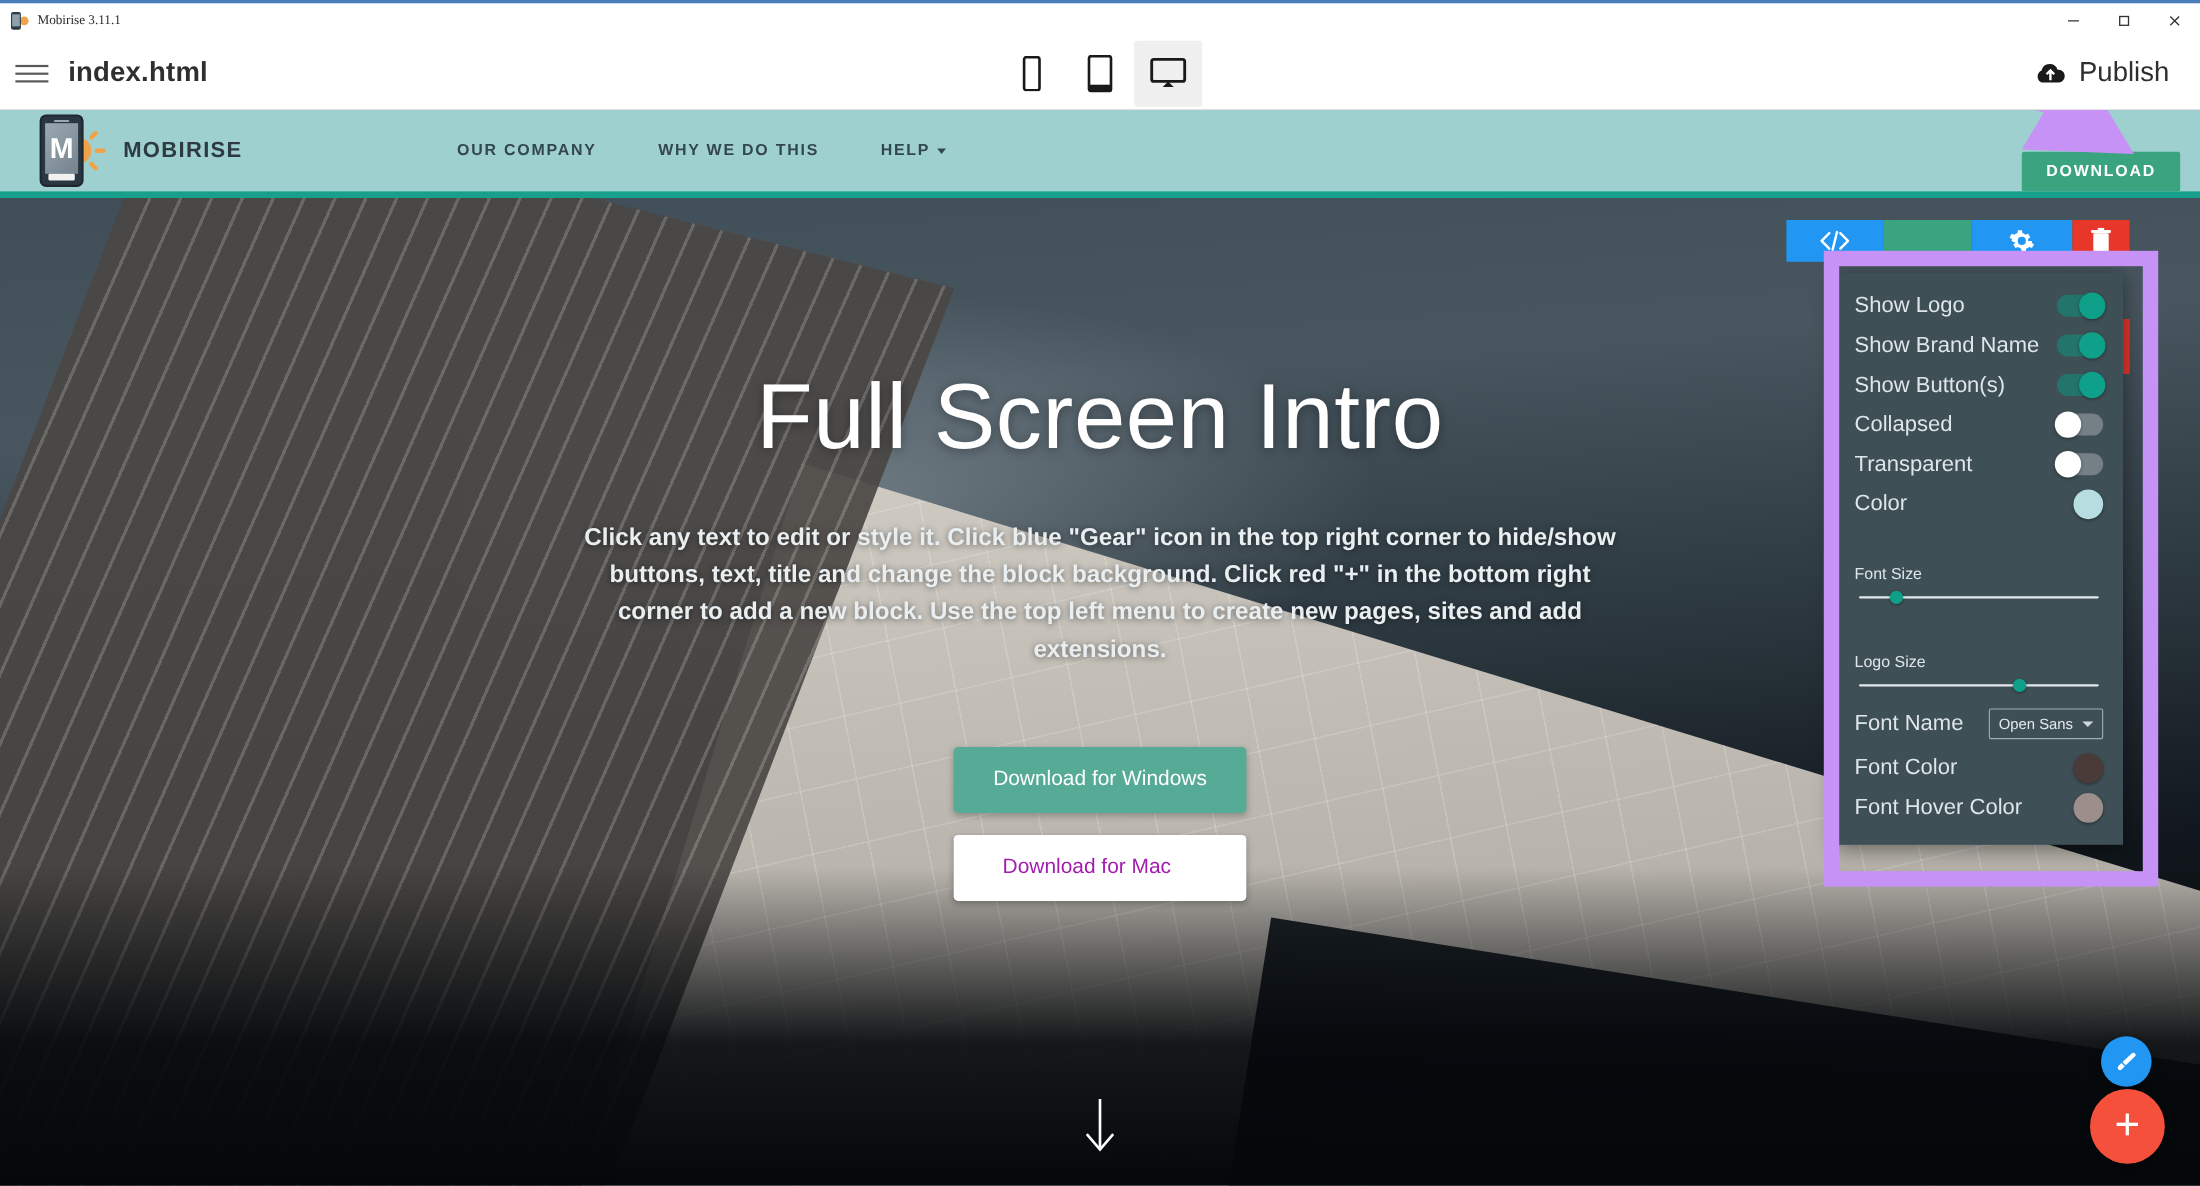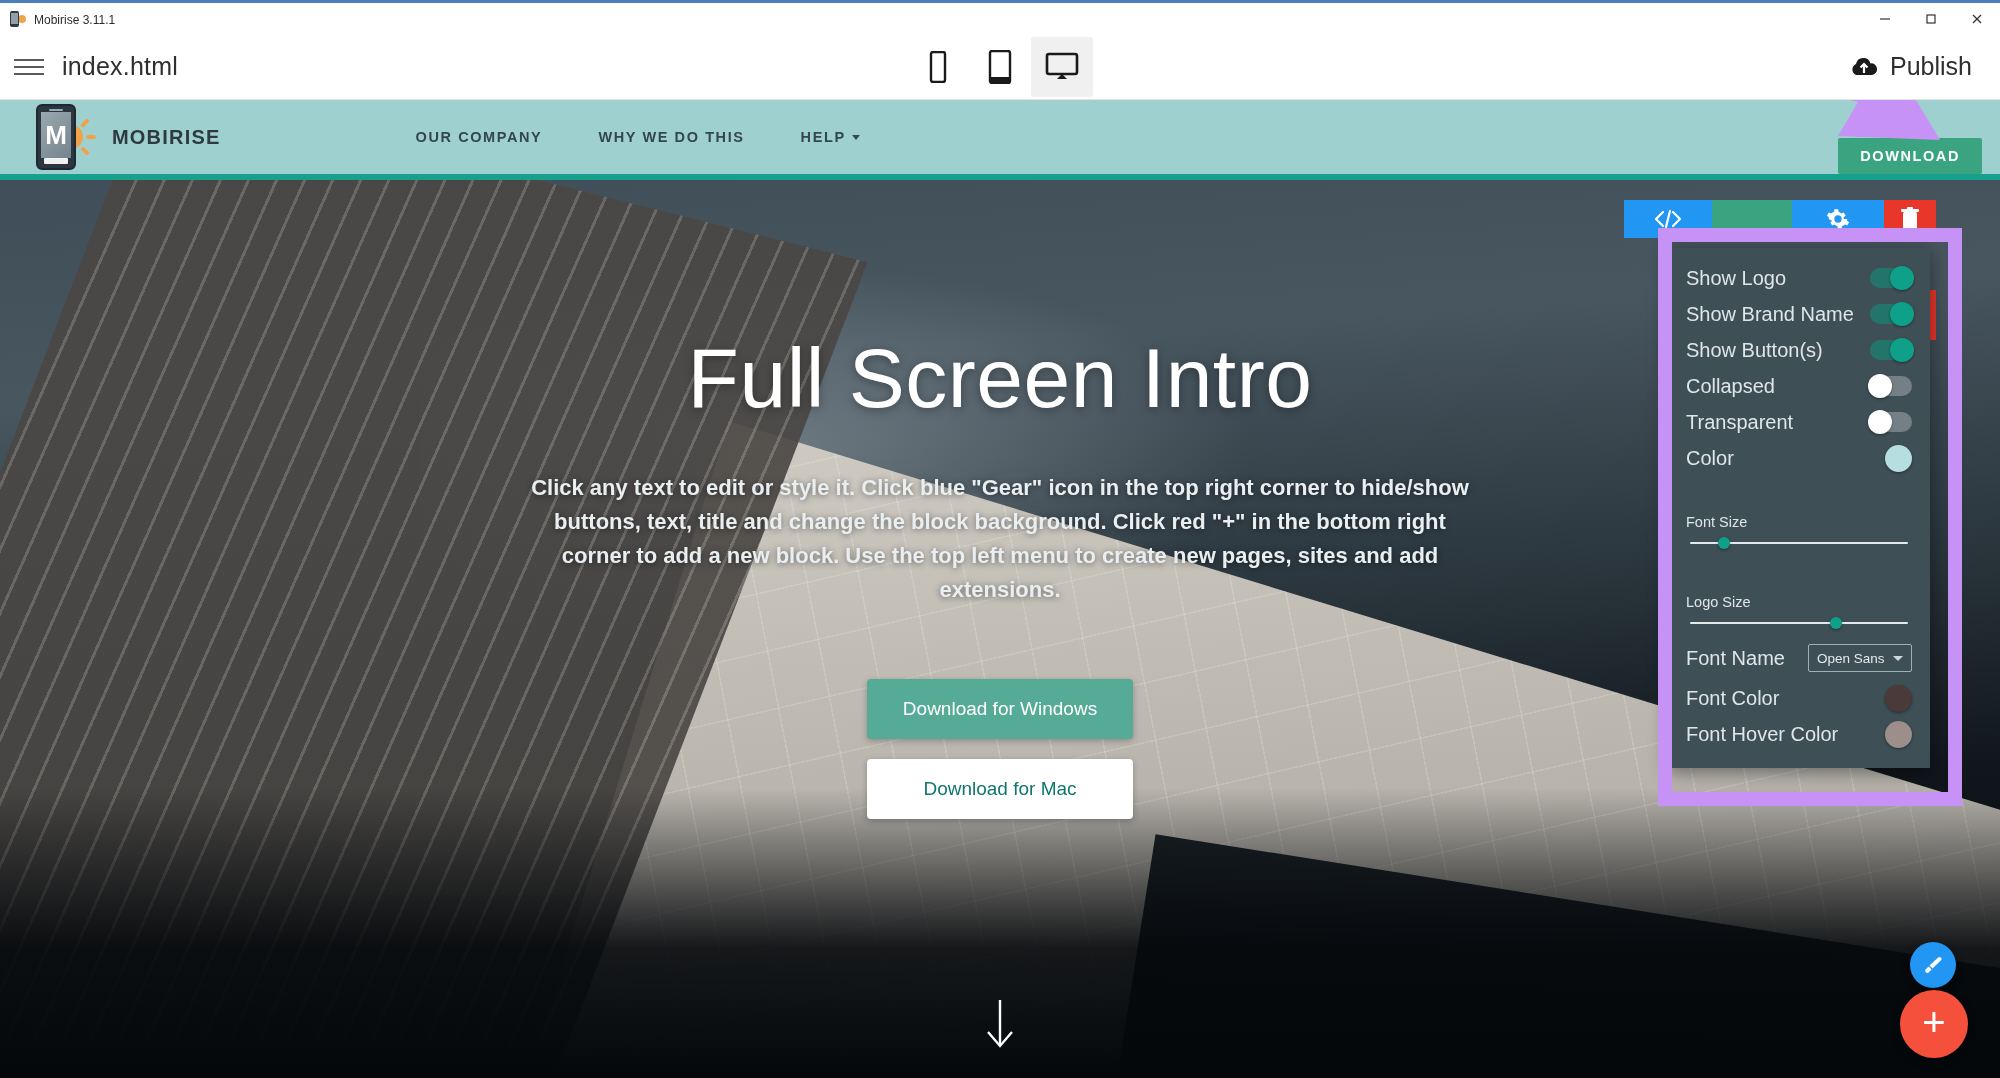--- a/index.html
+++ b/index.html
@@ -13,21 +13,21 @@
   #app { position: relative; width: 2000px; height: 1078px; overflow: hidden; }
 
   
   .titlebar {
     position: absolute; top: 0; left: 0; width: 2000px; height: 34px;
     background: #ffffff;
     border-top: 3px solid #4a7ebb;
     display: flex; align-items: center;
     z-index: 60;
   }
-  .titlebar-left { display: flex; align-items: flex-end; gap: 8px; padding-left: 10px; }
+  .titlebar-left { display: flex; align-items: flex-start; gap: 8px; padding-left: 10px; font-family: Liberation Serif, serif; }
   .app-icon { width: 16px; height: 16px; position: relative; }
   .app-icon .phone {
     position: absolute; left: 0; top: 0; width: 9px; height: 16px;
     background: #2e3a42; border-radius: 2px;
   }
   .app-icon .phone:after {
     content: ""; position: absolute; left: 1px; top: 2px; width: 7px; height: 11px;
     background: #8fa0ab;
   }
   .app-icon .sun {
@@ -48,21 +48,21 @@
     background: #ffffff; border-bottom: 1px solid #e3e3e3;
     display: flex; align-items: center;
     z-index: 55;
   }
   .hamburger {
     margin-left: 14px; width: 34px; height: 34px;
     display: flex; flex-direction: column; justify-content: center; gap: 5px;
     cursor: pointer;
   }
   .hamburger span { display: block; height: 2px; width: 30px; background: #5a5a5a; }
-  .filename { margin-left: 14px; font-size: 25px; color: #2f2f2f; font-weight: 400; letter-spacing: .2px; }
+  .filename { margin-left: 14px; font-size: 25px; color: #2f2f2f; font-weight: 700; letter-spacing: .2px; }
 
   .device-switch {
     position: absolute; left: 50%; transform: translateX(-50%);
     display: flex; align-items: center; gap: 0;
   }
   .device-btn {
     width: 62px; height: 60px; display: flex; align-items: center; justify-content: center;
     cursor: pointer; border-radius: 3px;
   }
   .device-btn.active { background: #f0f0f0; }
@@ -171,21 +171,21 @@
   .hero-sub {
     margin-top: 44px; width: 960px; font-size: 22px; line-height: 1.55;
     color: #e9eef1; font-weight: 700; text-shadow: 0 1px 6px rgba(0,0,0,.5);
   }
   .hero-buttons { margin-top: 72px; display: flex; gap: 20px; flex-direction: column; }
   .btn {
     font-size: 19px; padding: 19px 36px; border-radius: 4px; cursor: pointer;
     box-shadow: 0 2px 6px rgba(0,0,0,.25);
   }
   .btn-primary { background: #56ab96; color: #ffffff; }
-  .btn-secondary { background: #ffffff; color: #0f766e; }
+  .btn-secondary { background: #ffffff; color: #a21caf; padding-left: 12px; }
 
   .scroll-arrow {
     position: absolute; left: 50%; bottom: 22px; transform: translateX(-50%);
     z-index: 6;
   }
 
   
   .block-toolbar {
     position: absolute; top: 100px; right: 64px; height: 38px;
     display: flex; align-items: stretch; z-index: 30;

